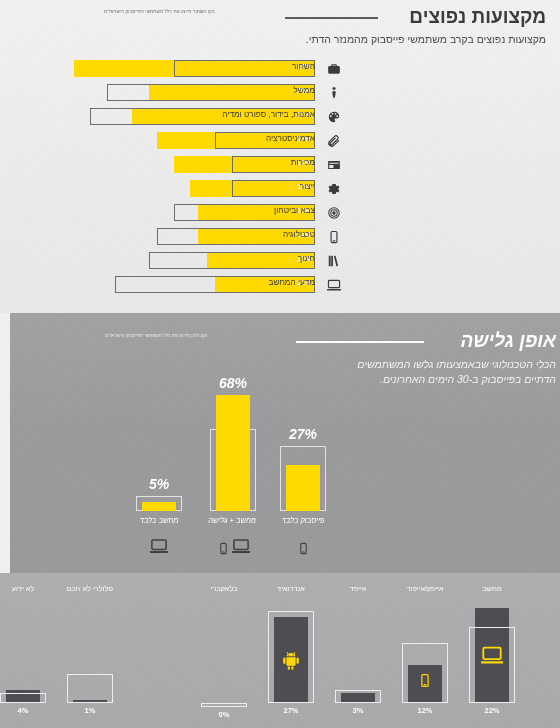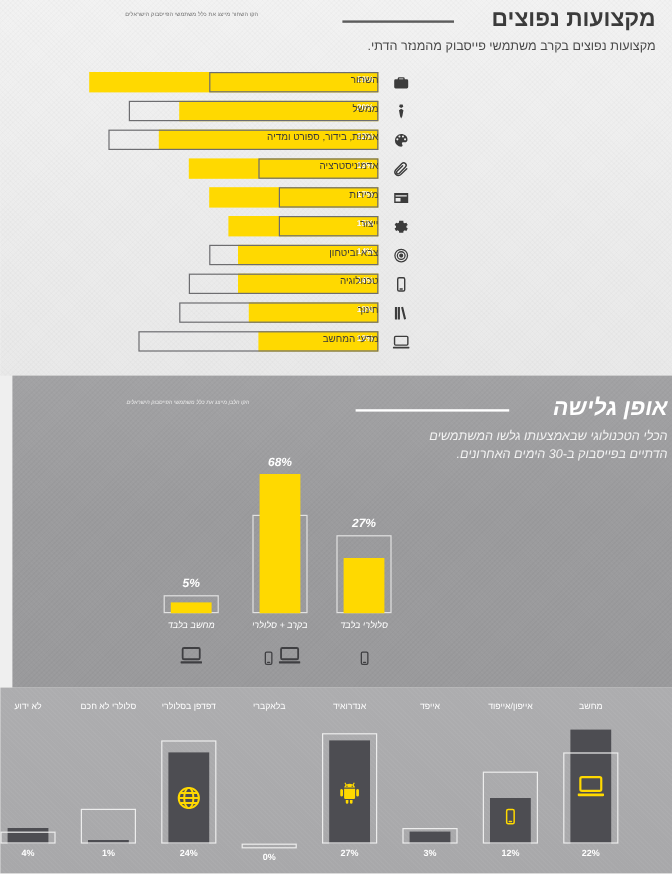--- a/index.html
+++ b/index.html
@@ -85,21 +85,21 @@
     position:absolute;right:14px;top:44px;width:215px;text-align:right;
     font-size:10.5px;line-height:15px;color:#f2f2f2;
   }
 
   .colchart{position:absolute;left:108px;top:45px;width:230px;height:200px;}
   .colgroup{position:absolute;bottom:47px;text-align:center;}
   .colbar{position:absolute;bottom:0;background:#ffd900;}
   .coloutline{position:absolute;bottom:0;border:1.2px solid #e2e2e2;box-sizing:border-box;}
   .colpct{
     position:absolute;width:100%;text-align:center;
-    font-size:10px;font-weight:bold;color:#ffffff;margin-top:24px;
+    font-size:14px;font-weight:bold;color:#ffffff;margin-top:24px;
   }
   .collabel{
     position:absolute;bottom:30px;width:100%;text-align:center;
     font-size:7.5px;color:#ffffff;white-space:nowrap;
   }
   .colicon{
     position:absolute;bottom:0px;width:100%;text-align:center;color:#3f3f42;
     display:flex;align-items:flex-end;justify-content:center;gap:2px;height:26px;
   }
 
@@ -294,37 +294,37 @@
             <svg width="18" height="18" viewBox="0 0 24 24" fill="none" stroke="#3f3f42" stroke-width="2">
               <rect x="2.5" y="4" width="19" height="12.5" rx="1.5"></rect>
               <line x1="1" y1="20" x2="23" y2="20" stroke-linecap="round" stroke-width="2.5"></line>
             </svg>
           </div>
         </div>
         <div class="colgroup" style="left: 92px; width: 46px; height: 138px;">
           <div class="colpct" style="bottom:120.05333333333333px">68%</div>
      <div class="coloutline" style="height:81.92px;width:46px;left:0"></div>
      <div class="colbar" style="height:116.05333333333333px;width:34px;left:6px"></div>
-     <div class="collabel" style="bottom:-14px">בקרב + סלולרי</div>
+     <div class="collabel" style="bottom:-14px">מחשב + גלישה</div>
      <div class="colicon" style="bottom:-44px">
             <svg width="18" height="18" viewBox="0 0 24 24" fill="none" stroke="#3f3f42" stroke-width="2">
               <rect x="2.5" y="4" width="19" height="12.5" rx="1.5"></rect>
               <line x1="1" y1="20" x2="23" y2="20" stroke-linecap="round" stroke-width="2.5"></line>
             </svg>
             <svg width="13" height="13" viewBox="0 0 24 24" fill="none" stroke="#3f3f42" stroke-width="2">
               <rect x="7" y="2.5" width="10" height="19" rx="2"></rect>
               <line x1="10.5" y1="18.5" x2="13.5" y2="18.5" stroke-linecap="round"></line>
             </svg>
           </div>
         </div>
         <div class="colgroup" style="left: 162px; width: 46px; height: 138px;">
           <div class="colpct" style="bottom:68.85333333333334px">27%</div>
      <div class="coloutline" style="height:64.85333333333334px;width:46px;left:0"></div>
      <div class="colbar" style="height:46.08px;width:34px;left:6px"></div>
-     <div class="collabel" style="bottom:-14px">סלולרי בלבד</div>
+     <div class="collabel" style="bottom:-14px">פייסבוק בלבד</div>
      <div class="colicon" style="bottom:-44px">
             <svg width="13" height="13" viewBox="0 0 24 24" fill="none" stroke="#3f3f42" stroke-width="2">
               <rect x="7" y="2.5" width="10" height="19" rx="2"></rect>
               <line x1="10.5" y1="18.5" x2="13.5" y2="18.5" stroke-linecap="round"></line>
             </svg>
           </div>
         </div>
       </div>
   </div>
 
@@ -371,35 +371,20 @@
         </div>
      <div class="dpct" style="top:133px">27%</div>
       </div>
       <div class="dcol" style="left: 194px; width: 60px; height: 155px;">
         <div class="dlabel">בלאקברי</div>
      <div class="dbar" style="top:130px;height:0px;width:34px"></div>
      <div class="dout" style="top:130px;height:4px;width:46px"></div>
 
      <div class="dpct" style="top:137px">0%</div>
       </div>
-      <div class="dcol" style="left: 127px; width: 60px; height: 155px;">
-        <div class="dlabel">דפדפן בסלולרי</div>
-     <div class="dbar" style="top:53.76470588235294px;height:76.23529411764706px;width:34px"></div>
-     <div class="dout" style="top:44.23529411764706px;height:85.76470588235294px;width:46px"></div>
-     <div class="dicon" style="top:80.88235294117646px">
-          <svg width="22" height="22" viewBox="0 0 24 24" fill="none" stroke="#ffd900" stroke-width="1.8">
-            <circle cx="12" cy="12" r="9.2"></circle>
-            <ellipse cx="12" cy="12" rx="4.2" ry="9.2"></ellipse>
-            <line x1="2.8" y1="12" x2="21.2" y2="12"></line>
-            <line x1="4.2" y1="7.5" x2="19.8" y2="7.5"></line>
-            <line x1="4.2" y1="16.5" x2="19.8" y2="16.5"></line>
-          </svg>
-        </div>
-     <div class="dpct" style="top:133px">24%</div>
-      </div>
       <div class="dcol" style="left: 60px; width: 60px; height: 155px;">
         <div class="dlabel">סלולרי לא חכם</div>
      <div class="dbar" style="top:126.82352941176471px;height:3.176470588235294px;width:34px"></div>
      <div class="dout" style="top:101.41176470588235px;height:28.58823529411765px;width:46px"></div>
 
      <div class="dpct" style="top:133px">1%</div>
       </div>
       <div class="dcol" style="left: -7px; width: 60px; height: 155px;">
         <div class="dlabel">לא ידוע</div>
      <div class="dbar" style="top:117.29411764705883px;height:12.705882352941176px;width:34px"></div>

